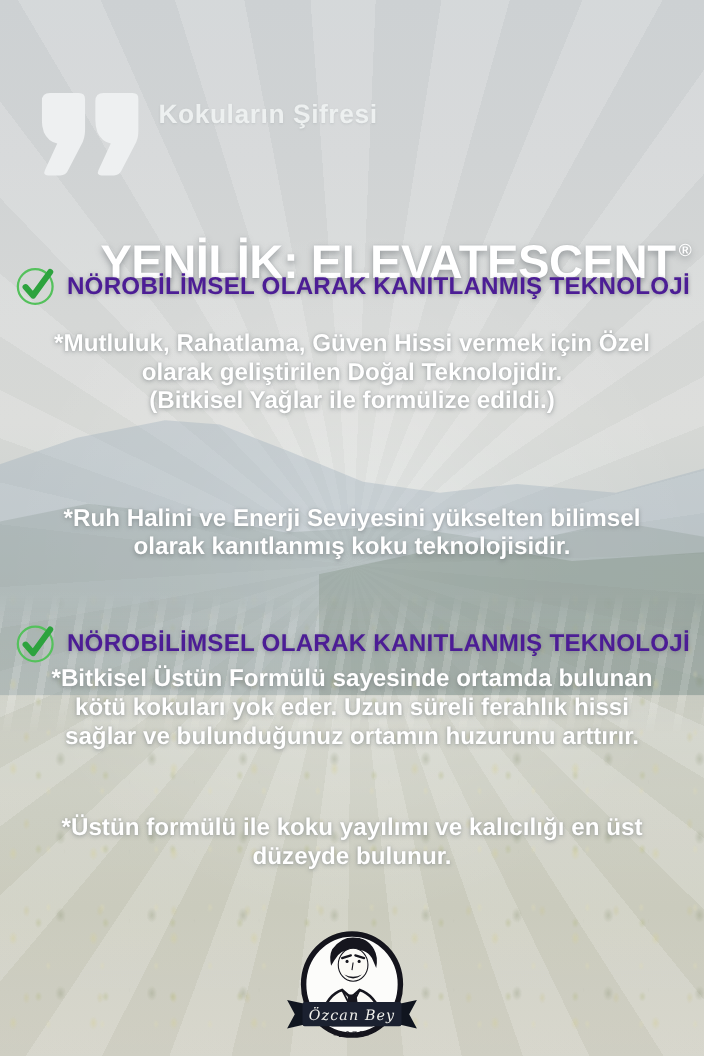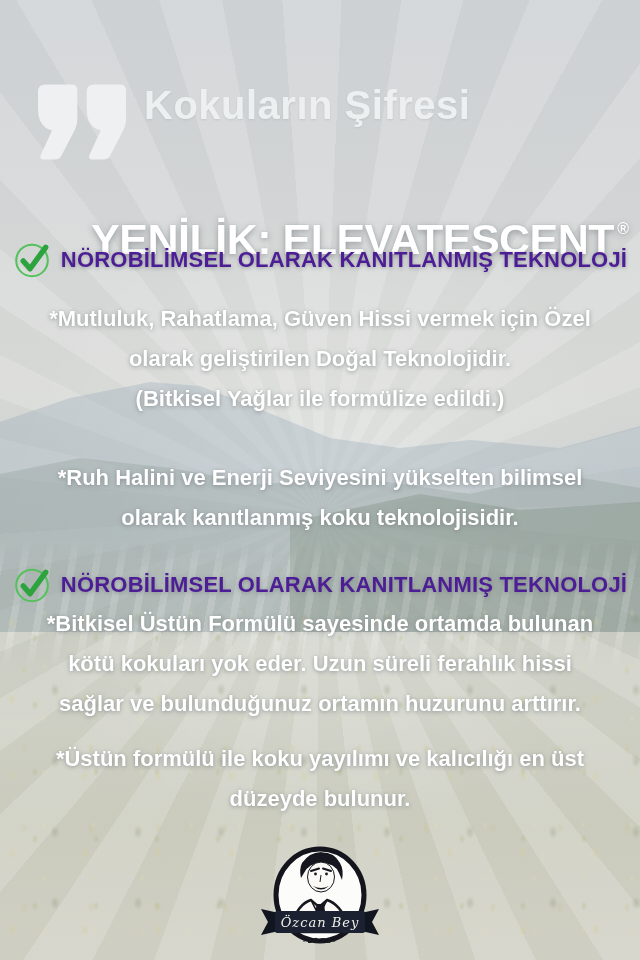--- a/index.html
+++ b/index.html
@@ -49,21 +49,21 @@
     filter:blur(.4px);
     opacity:.85;
   }
   .bg-wash{background:linear-gradient(180deg,rgba(255,255,255,0) 55%,rgba(255,255,255,.14) 75%,rgba(255,255,255,.10) 100%);}
 
   
   .quote-head{position:absolute;left:38px;top:82px;display:flex;gap:18px;align-items:flex-start;}
   .quote-glyph{width:88px;height:82px;flex:0 0 auto;}
   .qh-text{padding-top:2px;}
   .qh-title{
-    font-size:40px;font-weight:700;color:#edf0f0;letter-spacing:.5px;line-height:42px;
+    font-size:24px;font-weight:700;color:#edf0f0;letter-spacing:.5px;line-height:42px;
     text-shadow:0 1px 2px rgba(140,146,150,.25);
   }
   .qh-sub{font-size:27px;font-weight:400;color:rgba(242,246,246,.55);line-height:32px;margin-top:2px;}
 
   
   .head{
     position:absolute;left:0;width:640px;text-align:center;color:#fff;font-weight:700;
     text-shadow:0 2px 6px rgba(96,102,108,.55), 0 0 1px rgba(130,136,140,.35);
     letter-spacing:-.5px;white-space:nowrap;padding-left:40px;
   }
@@ -80,21 +80,21 @@
   .check-row-2{top:565px;}
   .check-icon{width:39px;height:39px;flex:0 0 auto;}
   .check-label{
     font-size:22px;font-weight:700;color:#4c1d95;letter-spacing:.2px;white-space:nowrap;
     text-shadow:0 1px 4px rgba(108,114,118,.6);
   }
 
   
   .para{
     position:absolute;left:20px;width:600px;text-align:center;color:#fff;font-weight:700;
-    font-size:22px;line-height:40px;white-space:pre-line;margin:0;
+    font-size:22px;line-height:26px;white-space:pre-line;margin:0;
     text-shadow:0 1px 4px rgba(108,114,118,.62), 0 0 1px rgba(130,136,140,.3);
   }
   .para-1{top:299px;}
   .para-2{top:414px;margin-top:44px;}
   .para-3{top:604px;}
   .para-4{top:739px;}
 
   
   .logo{position:absolute;left:252px;top:840px;width:136px;height:120px;}
   .ribbon-script{

